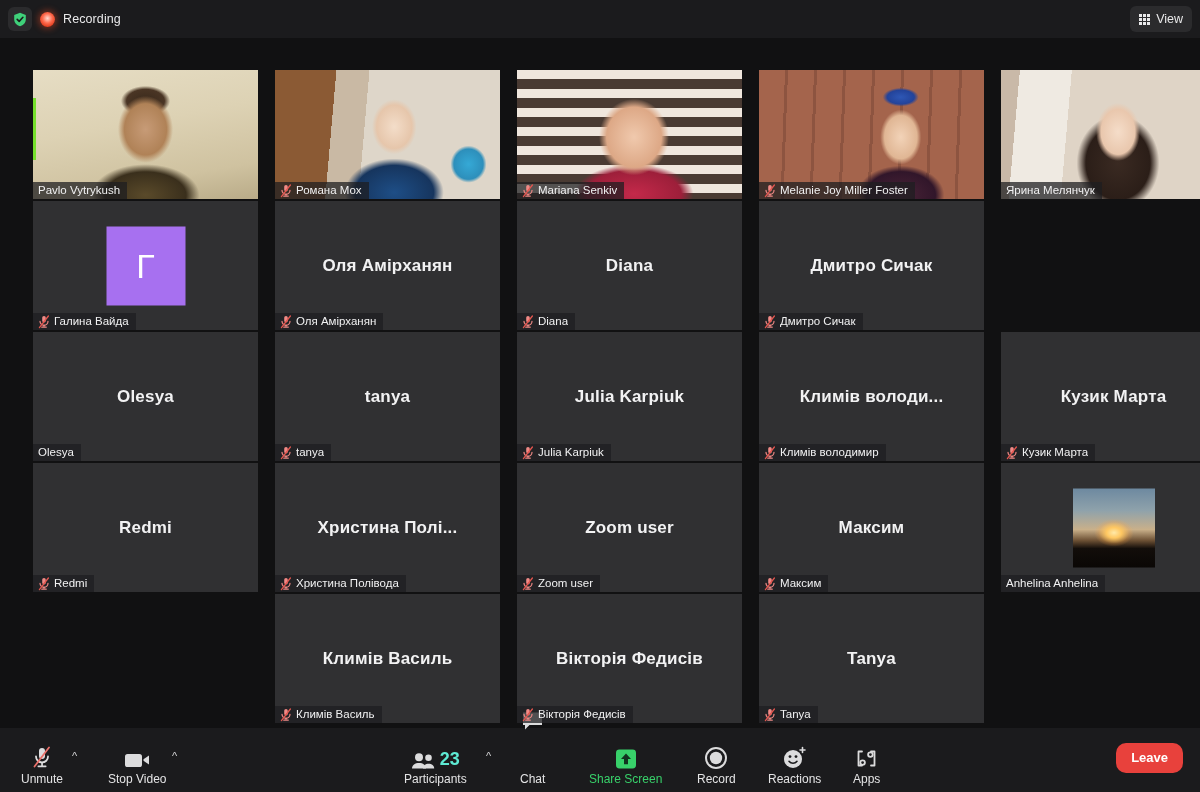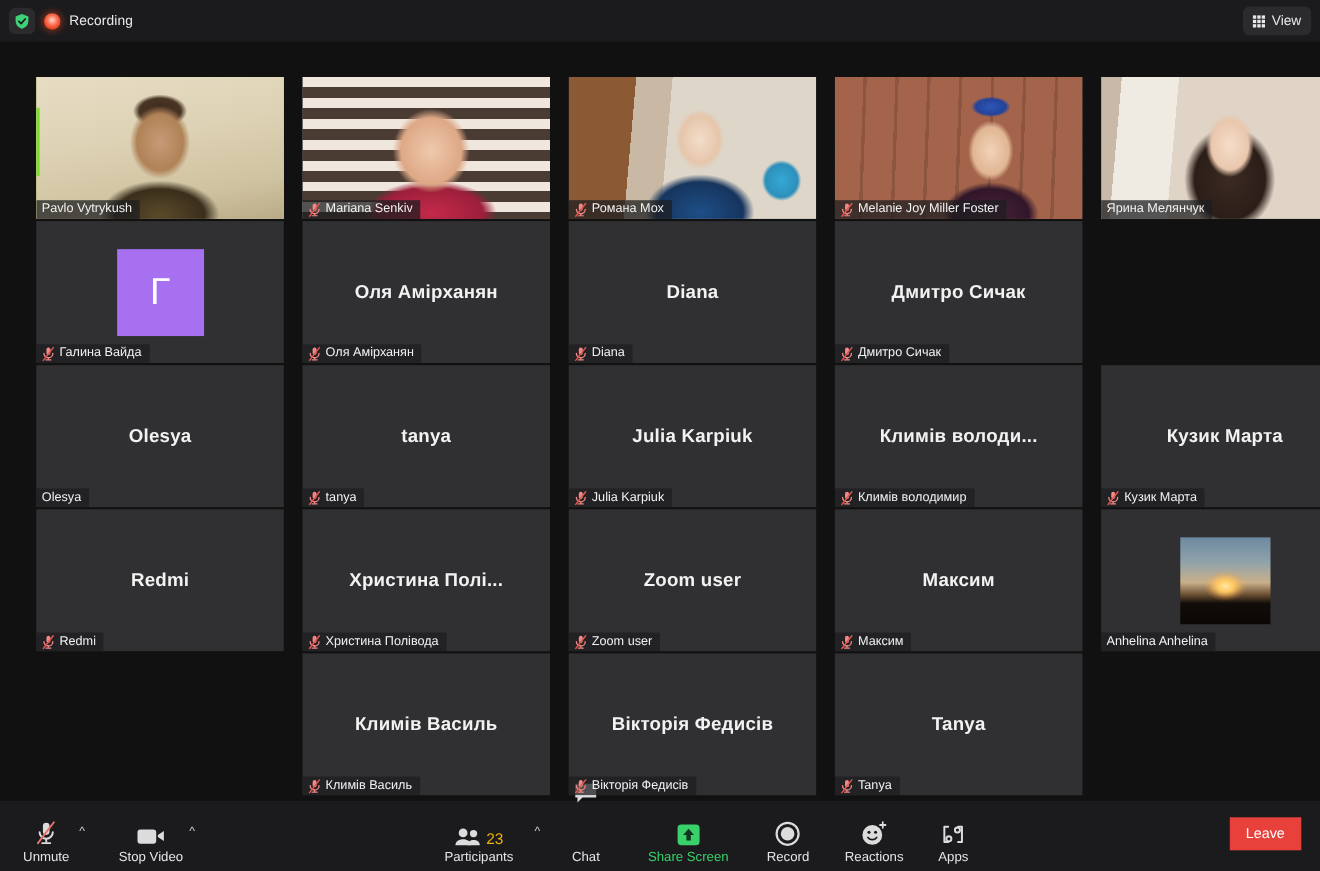--- a/index.html
+++ b/index.html
@@ -139,24 +139,24 @@
     display:flex; flex-direction:column; align-items:center; gap:3px;
     cursor:pointer; color:#e4e4e5;
   }
   .tb-item .tb-label { font-size:12px; line-height:13px; white-space:nowrap; }
   .tb-icon { height:25px; display:flex; align-items:flex-end; justify-content:center; }
   .chev {
     position:absolute; bottom:30px; color:#d4d4d5; font-size:11px; line-height:11px; cursor:pointer;
   }
   #leave-btn {
     position:absolute; right:17px; bottom:19px;
-    background:#e8413c; color:#fff; font-size:13px; font-weight:normal;
-    border-radius:0; padding:7px 15px 8px; cursor:pointer;
-  }
-  .pcount { color:#eab308; font-size:14px; font-weight:normal; margin-left:3px; }
+    background:#e8413c; color:#fff; font-size:13px; font-weight:bold;
+    border-radius:10px; padding:7px 15px 8px; cursor:pointer;
+  }
+  .pcount { color:#5eead4; font-size:18px; font-weight:bold; margin-left:3px; }
 </style>
 </head>
 <body>
 
 <div id="topbar">
   <div id="topbar-left">
     <span class="shield-box">
       <svg width="14" height="15" viewBox="0 0 14 15">
           <path d="M7 .8 1.2 3v4.2c0 3.4 2.4 6.1 5.8 7 3.4-.9 5.8-3.6 5.8-7V3L7 .8z" fill="#3fd17a"></path>
           <path d="M4.2 7.4 6.2 9.4 9.9 5.3" stroke="#1b1b1d" stroke-width="1.6" fill="none" stroke-linecap="round" stroke-linejoin="round"></path>
@@ -183,47 +183,47 @@
 
 <div id="gallery">
     <div class="grid-row">
       <div class="tile speaking">
         <div class="vid v-pavlo"></div>
         <div class="nameplate">
           <span class="nm">Pavlo Vytrykush</span>
         </div>
       </div>
       <div class="tile">
+        <div class="vid v-romana"></div>
+        <div class="nameplate">
+          <span style="display: flex; align-items: center;">
+            <svg width="12" height="14" viewBox="0 0 12 14">
+              <rect x="4.2" y="1" width="3.6" height="6.6" rx="1.8" fill="#f08a86"></rect>
+              <path d="M2 6.3a4 4 0 0 0 8 0" stroke="#f08a86" stroke-width="1.2" fill="none" stroke-linecap="round"></path>
+              <rect x="5.4" y="9.6" width="1.2" height="2.2" fill="#f08a86"></rect>
+              <rect x="3.2" y="11.6" width="5.6" height="1.1" rx=".55" fill="#f08a86"></rect>
+              <line x1="1.4" y1="12.6" x2="10.4" y2="1" stroke="#e4564f" stroke-width="1.3" stroke-linecap="round"></line>
+            </svg>
+          </span>
+          <span class="nm">Романа Мох</span>
+        </div>
+      </div>
+      <div class="tile">
         <div class="vid v-mariana"></div>
         <div class="nameplate">
           <span style="display: flex; align-items: center;">
             <svg width="12" height="14" viewBox="0 0 12 14">
               <rect x="4.2" y="1" width="3.6" height="6.6" rx="1.8" fill="#f08a86"></rect>
               <path d="M2 6.3a4 4 0 0 0 8 0" stroke="#f08a86" stroke-width="1.2" fill="none" stroke-linecap="round"></path>
               <rect x="5.4" y="9.6" width="1.2" height="2.2" fill="#f08a86"></rect>
               <rect x="3.2" y="11.6" width="5.6" height="1.1" rx=".55" fill="#f08a86"></rect>
               <line x1="1.4" y1="12.6" x2="10.4" y2="1" stroke="#e4564f" stroke-width="1.3" stroke-linecap="round"></line>
             </svg>
           </span>
           <span class="nm">Mariana Senkiv</span>
-        </div>
-      </div>
-      <div class="tile">
-        <div class="vid v-romana"></div>
-        <div class="nameplate">
-          <span style="display: flex; align-items: center;">
-            <svg width="12" height="14" viewBox="0 0 12 14">
-              <rect x="4.2" y="1" width="3.6" height="6.6" rx="1.8" fill="#f08a86"></rect>
-              <path d="M2 6.3a4 4 0 0 0 8 0" stroke="#f08a86" stroke-width="1.2" fill="none" stroke-linecap="round"></path>
-              <rect x="5.4" y="9.6" width="1.2" height="2.2" fill="#f08a86"></rect>
-              <rect x="3.2" y="11.6" width="5.6" height="1.1" rx=".55" fill="#f08a86"></rect>
-              <line x1="1.4" y1="12.6" x2="10.4" y2="1" stroke="#e4564f" stroke-width="1.3" stroke-linecap="round"></line>
-            </svg>
-          </span>
-          <span class="nm">Романа Мох</span>
         </div>
       </div>
       <div class="tile">
         <div class="vid v-melanie"></div>
         <div class="nameplate">
           <span style="display: flex; align-items: center;">
             <svg width="12" height="14" viewBox="0 0 12 14">
               <rect x="4.2" y="1" width="3.6" height="6.6" rx="1.8" fill="#f08a86"></rect>
               <path d="M2 6.3a4 4 0 0 0 8 0" stroke="#f08a86" stroke-width="1.2" fill="none" stroke-linecap="round"></path>
               <rect x="5.4" y="9.6" width="1.2" height="2.2" fill="#f08a86"></rect>

